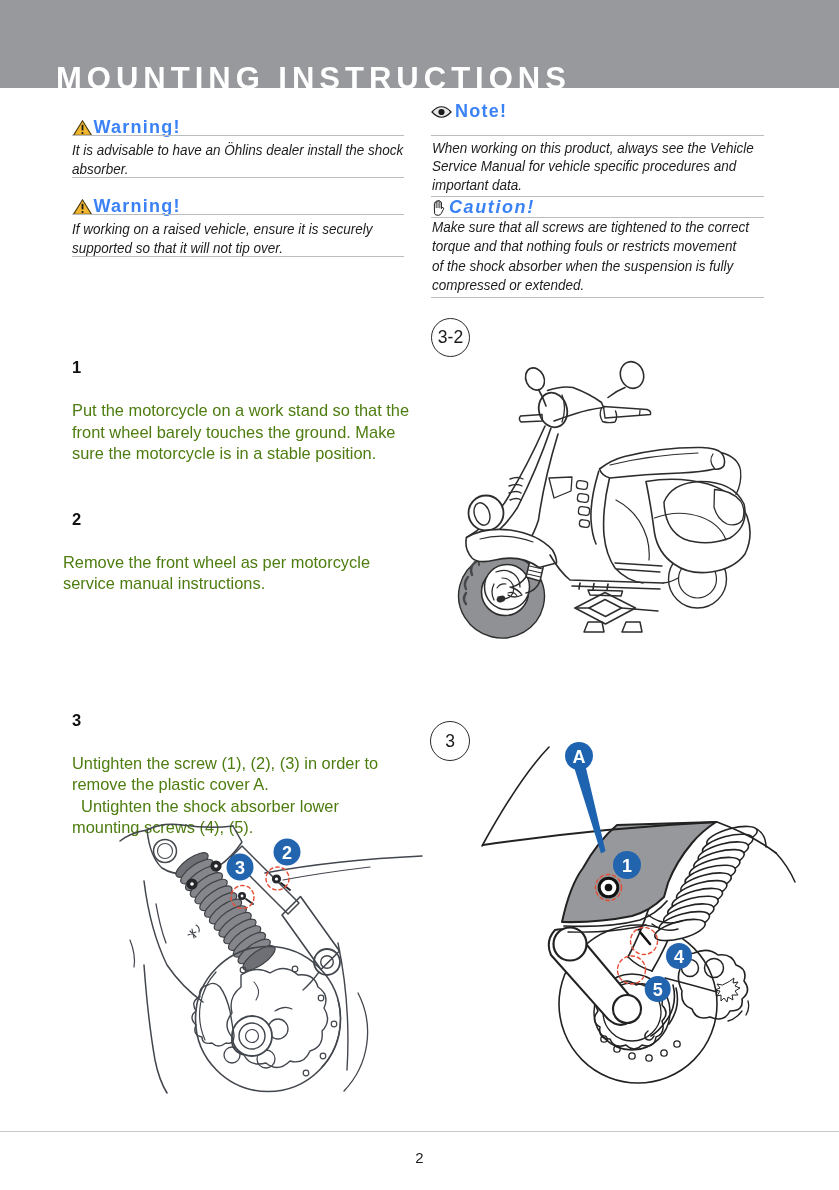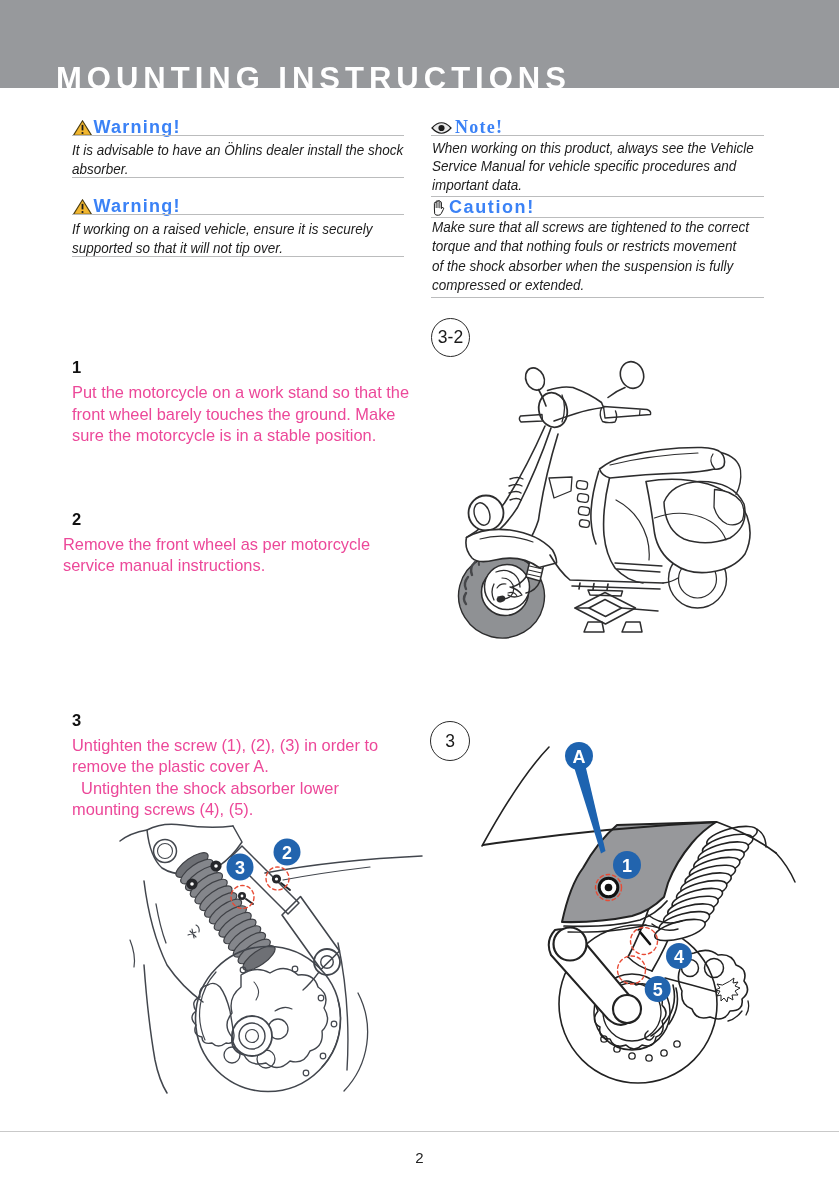--- a/index.html
+++ b/index.html
@@ -5,21 +5,21 @@
   html,body{margin:0;padding:0;}
   body{width:839px;height:1190px;position:relative;background:#fff;overflow:hidden;
        font-family:"Liberation Sans",sans-serif;color:#1c1c1c;}
   .abs{position:absolute;}
   .band{left:0;top:0;width:839px;height:88px;background:#97999c;}
   .title{left:56px;top:61px;font-size:31px;font-weight:bold;color:#fff;letter-spacing:5px;white-space:nowrap;}
   .h{font-size:18px;font-weight:bold;color:#3b82f6;letter-spacing:1.25px;}
   .rule{height:1px;background:#bbbcbd;}
   .it{font-style:italic;font-size:15.5px;line-height:18.5px;color:#1d1d1d;
       transform:scaleX(0.87);transform-origin:0 0;white-space:nowrap;}
-  .step{font-size:16.4px;line-height:21.6px;color:#ec4899;white-space:nowrap;}
+  .step{font-size:16.4px;line-height:21.6px;color:#4d7c0f;white-space:nowrap;margin-top:18px;}
   .stepnum{font-size:16.5px;font-weight:bold;color:#111;}
   .lbl{border:1.6px solid #2a2a2a;border-radius:50%;background:#fff;
        display:flex;align-items:center;justify-content:center;
        font-size:17.5px;color:#1a1a1a;}
   .pagenum{left:0;top:1149px;width:839px;text-align:center;font-size:15px;color:#222;}
 </style>
 </head>
 <body>
 <div class="abs band"></div>
 <div class="abs title">MOUNTING INSTRUCTIONS</div>
@@ -48,30 +48,30 @@
 
 <div class="abs stepnum" style="left:72px;top:358px;">1</div>
 <div class="abs step" style="left:72px;top:382px;">Put the motorcycle on a work stand so that the<br>front wheel barely touches the ground. Make<br>sure the motorcycle is in a stable position.</div>
 
 <div class="abs stepnum" style="left:72px;top:509.5px;">2</div>
 <div class="abs step" style="left:63px;top:533.5px;">Remove the front wheel as per motorcycle<br>service manual instructions.</div>
 
 <div class="abs stepnum" style="left:72px;top:711px;">3</div>
 <div class="abs step" style="left:72px;top:734.5px;">Untighten the screw (1), (2), (3) in order to<br>remove the plastic cover A.<br>&nbsp;&nbsp;Untighten the shock absorber lower<br>mounting screws (4), (5).</div>
 
-<div class="abs" style="left:431px;top:117px;font-family:Liberation Serif, serif;">
+<div class="abs" style="left:431px;top:101px;">
   <svg width="21" height="12" viewBox="0 0 21 12" style="vertical-align:-1px">
     <path d="M1 6 Q 10.5 -4.5 20 6 Q 10.5 16.5 1 6 Z" fill="#e8e8e8" stroke="#1a1a1a" stroke-width="1.2"></path>
     <circle cx="10.5" cy="6" r="3.1" fill="#1a1a1a"></circle>
   </svg><span class="h" style="margin-left:3px;">Note!</span>
 </div>
 <div class="abs rule" style="left:431px;top:135px;width:333px;"></div>
 <div class="abs it" style="left:432px;top:138.5px;">When working on this product, always see the Vehicle<br>Service Manual for vehicle specific procedures and<br>important data.</div>
 <div class="abs rule" style="left:431px;top:196px;width:333px;"></div>
-<div class="abs" style="left:431px;top:197px;">
+<div class="abs" style="left:431px;top:197px;font-style:italic;">
   <svg width="14" height="16" viewBox="0 0 14 16" style="vertical-align:-2.5px">
     <path d="M3.4 9 L3.4 3.4 Q3.4 2.3 4.3 2.3 Q5.2 2.3 5.2 3.4 L5.2 1.8 Q5.2 0.7 6.1 0.7 Q7 0.7 7 1.8 L7 1.5 Q7 0.4 7.9 0.4 Q8.8 0.4 8.8 1.5 L8.8 2.5 Q8.8 1.6 9.6 1.6 Q10.4 1.7 10.4 2.7 L10.4 8.6 Q11.2 7.1 12.1 7.5 Q13 8 12.4 9.3 L10.3 13.4 Q9.5 15.2 7.6 15.2 L6 15.2 Q4.4 15.2 3.7 13.7 Z" fill="none" stroke="#1a1a1a" stroke-width="1"></path>
     <path d="M5.2 3.6 L5.2 8 M7 2.2 L7 8 M8.8 2.8 L8.8 8.2" stroke="#1a1a1a" stroke-width="0.8"></path>
   </svg><span class="h" style="margin-left:4px;letter-spacing:1.6px;">Caution!</span>
 </div>
 <div class="abs rule" style="left:431px;top:217px;width:333px;"></div>
 <div class="abs it" style="left:432px;top:217px;line-height:19.4px;">Make sure that all screws are tightened to the correct<br>torque and that nothing fouls or restricts movement<br>of the shock absorber when the suspension is fully<br>compressed or extended.</div>
 <div class="abs rule" style="left:431px;top:297px;width:333px;"></div>
 
 <div class="abs lbl" style="left:431px;top:318px;width:37px;height:37px;">3-2</div>

